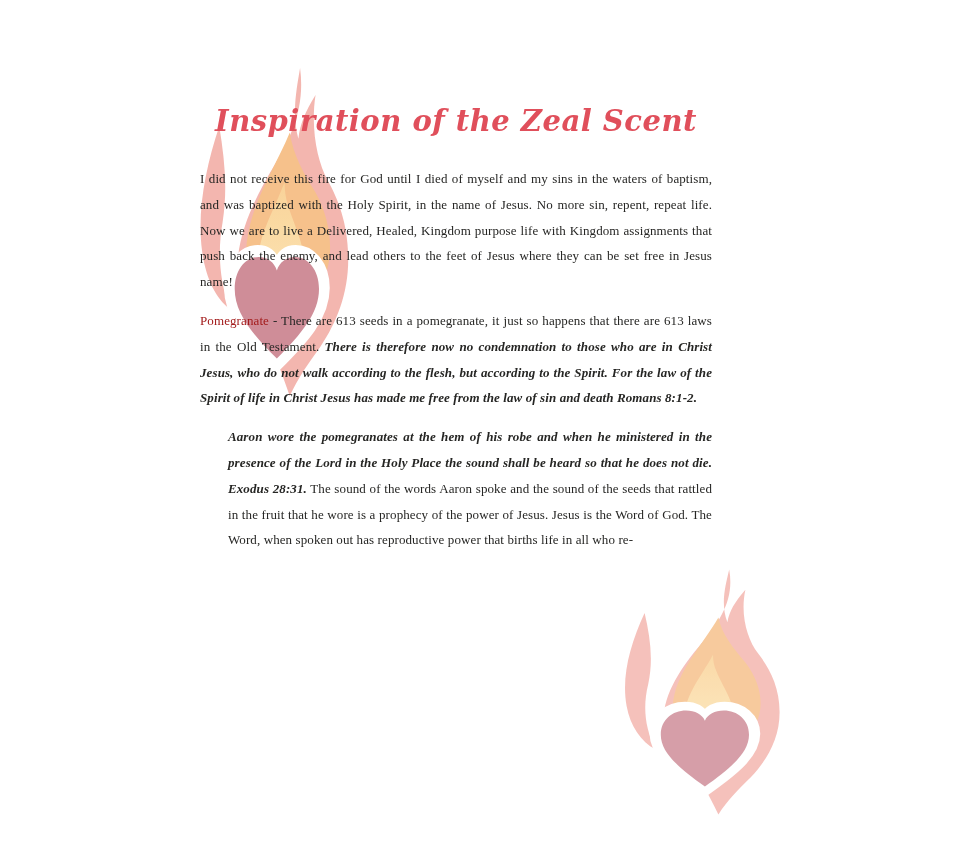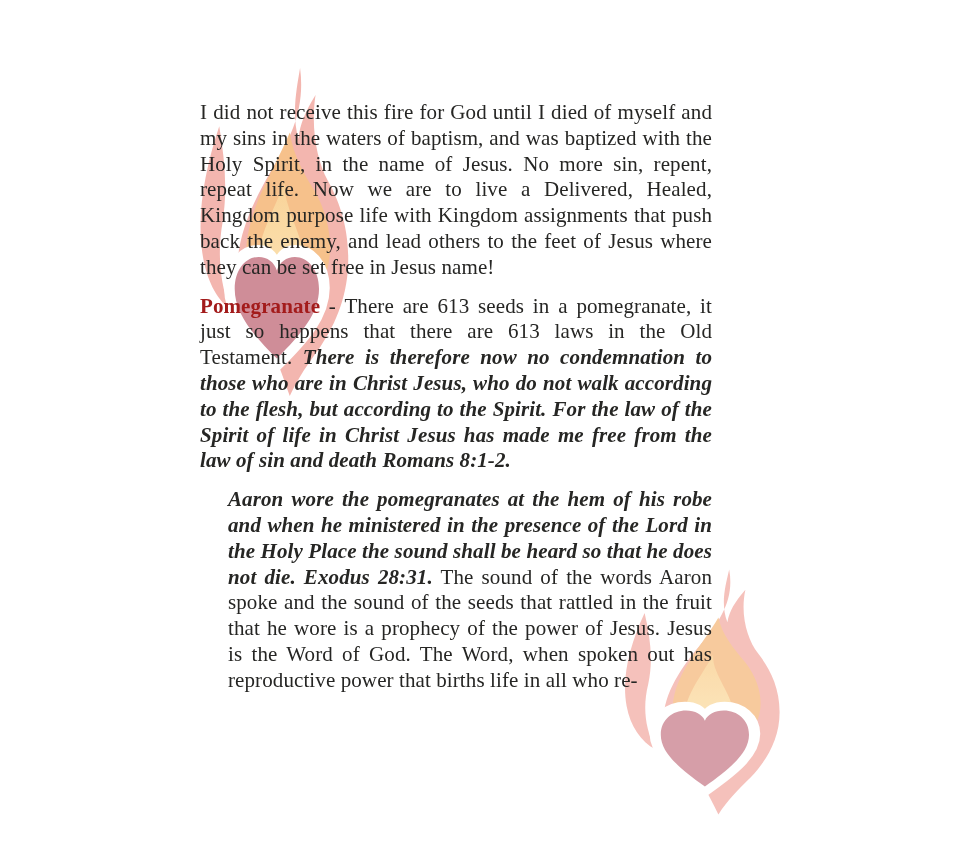--- a/index.html
+++ b/index.html
@@ -31,29 +31,29 @@
     font-style: italic;
     font-weight: 700;
     font-size: 29px;
     line-height: 42px;
     letter-spacing: 0.5px;
     color: var(--title-color, #e04f5b);
   }
   .body-para {
     margin: 0 0 13px 0;
     text-align: justify;
-    font-size: 21px;
+    font-size: 13px;
     line-height: 25.8px;
     letter-spacing: 0.1px;
     color: var(--body-color, #262624);
     hyphens: manual;
   }
   .body-para:last-child { margin-bottom: 0; margin-left: 28px; }
   .lead {
-    font-weight: 700;
+    font-weight: 400;
     color: var(--lead-word-color, #a31b1b);
   }
   .it { font-style: italic; font-weight: bold; }
   .defs-holder { position: absolute; width: 0; height: 0; overflow: hidden; }
 </style>
 </head>
 <body>
 
 <svg class="defs-holder" aria-hidden="true">
   <defs>
@@ -76,20 +76,21 @@
 
   <svg class="wm wm-top" aria-hidden="true">
     <use href="#flameheart" width="100%" height="100%"></use>
   </svg>
   <svg class="wm wm-bottom" aria-hidden="true">
     <use href="#flameheart" width="100%" height="100%"></use>
   </svg>
 
   <div class="content">
 
+    <h1 class="title">Inspiration of the Zeal Scent</h1>
 
     <p class="body-para">I did not receive this fire for God until I died of myself and my sins in the waters of baptism, and was bap­tized with the Holy Spirit, in the name of Jesus. No more sin, repent, repeat life. Now we are to live a De­livered, Healed, Kingdom purpose life with Kingdom assignments that push back the enemy, and lead oth­ers to the feet of Jesus where they can be set free in Jesus name!</p>
 
     <p class="body-para"><span class="lead">Pomegranate</span><span> - </span><span>There are 613 seeds in a pomegran­ate, it just so happens that there are 613 laws in the Old Testament. </span><span class="it">There is therefore now no condemna­tion to those who are in Christ Jesus, who do not walk according to the flesh, but according to the Spirit. For the law of the Spirit of life in Christ Jesus has made me free from the law of sin and death Romans 8:1-2.</span></p>
 
     <p class="body-para"><span class="it">Aaron wore the pomegranates at the hem of his robe and when he ministered in the presence of the Lord in the Holy Place the sound shall be heard so that he does not die. Exodus 28:31.</span><span> The sound of the words Aaron spoke and the sound of the seeds that rattled in the fruit that he wore is a prophecy of the power of Jesus. Jesus is the Word of God. The Word, when spoken out has reproductive power that births life in all who re-</span></p>
 
   </div>
 </div>
 

